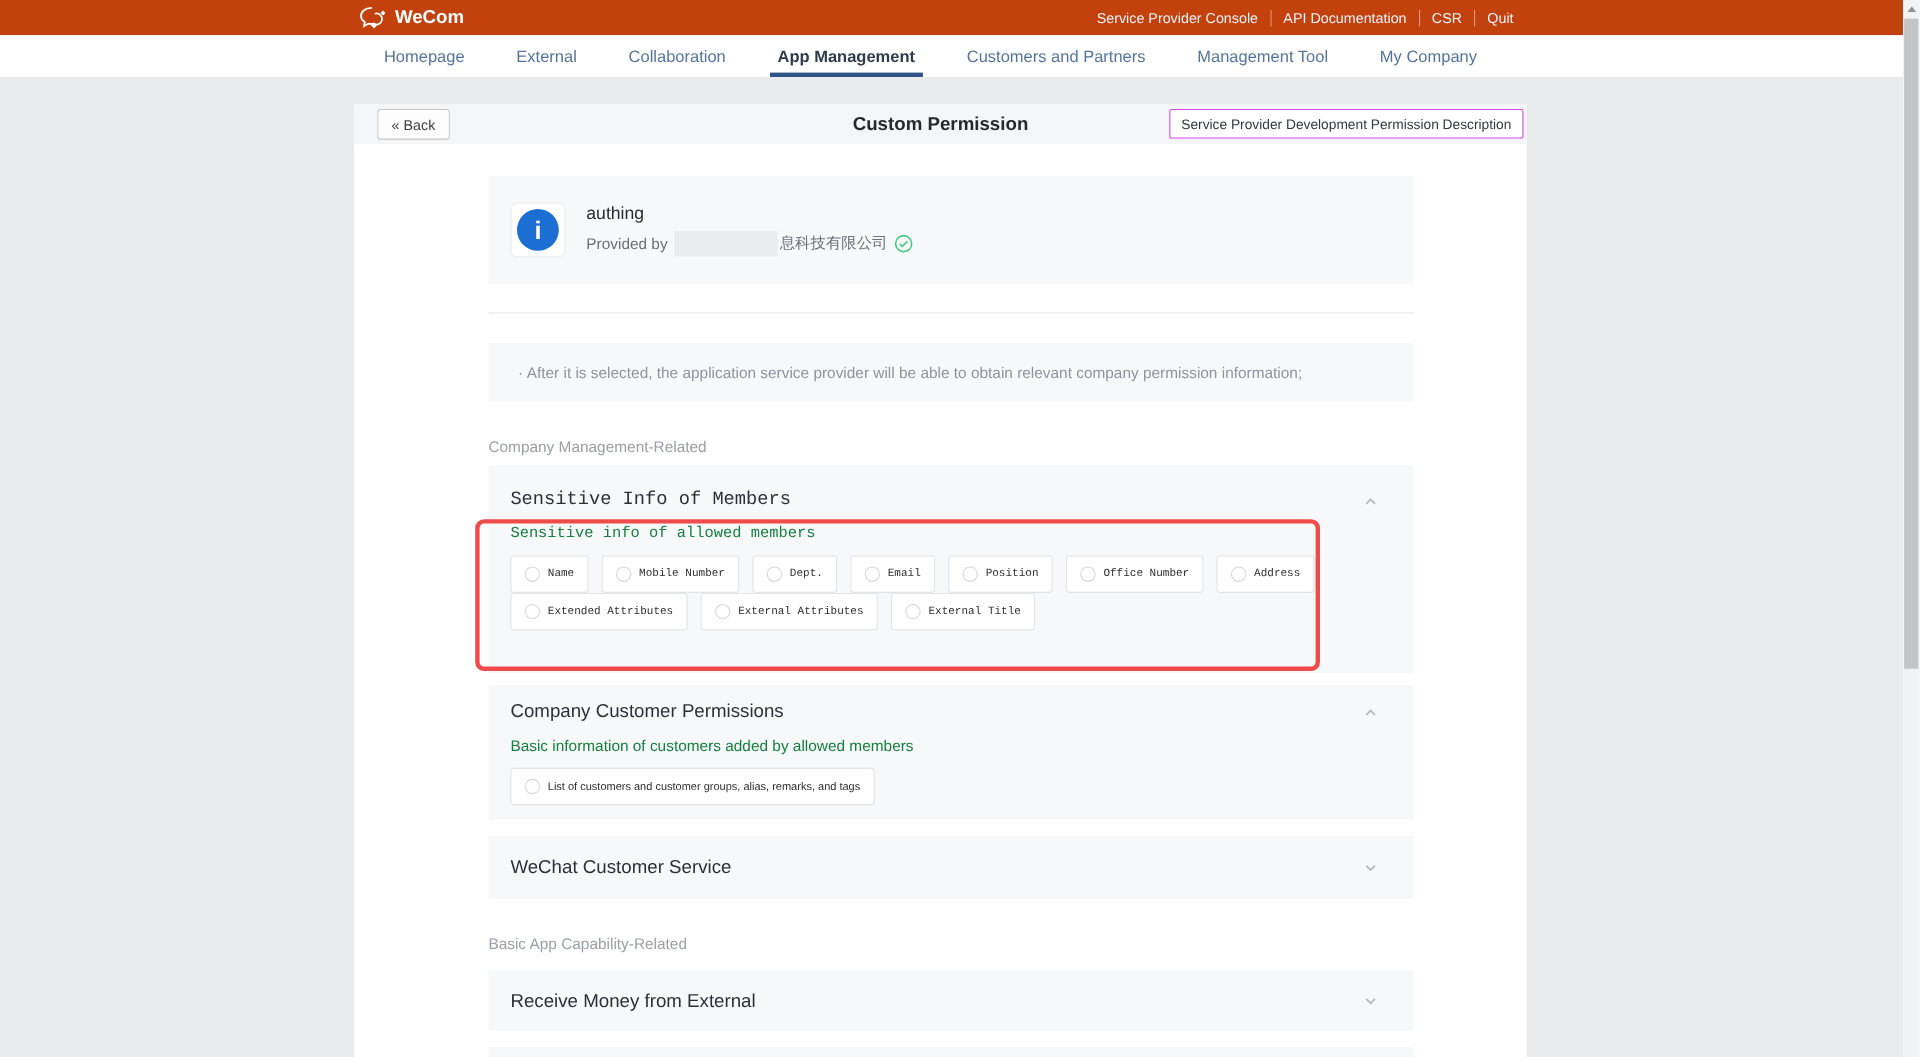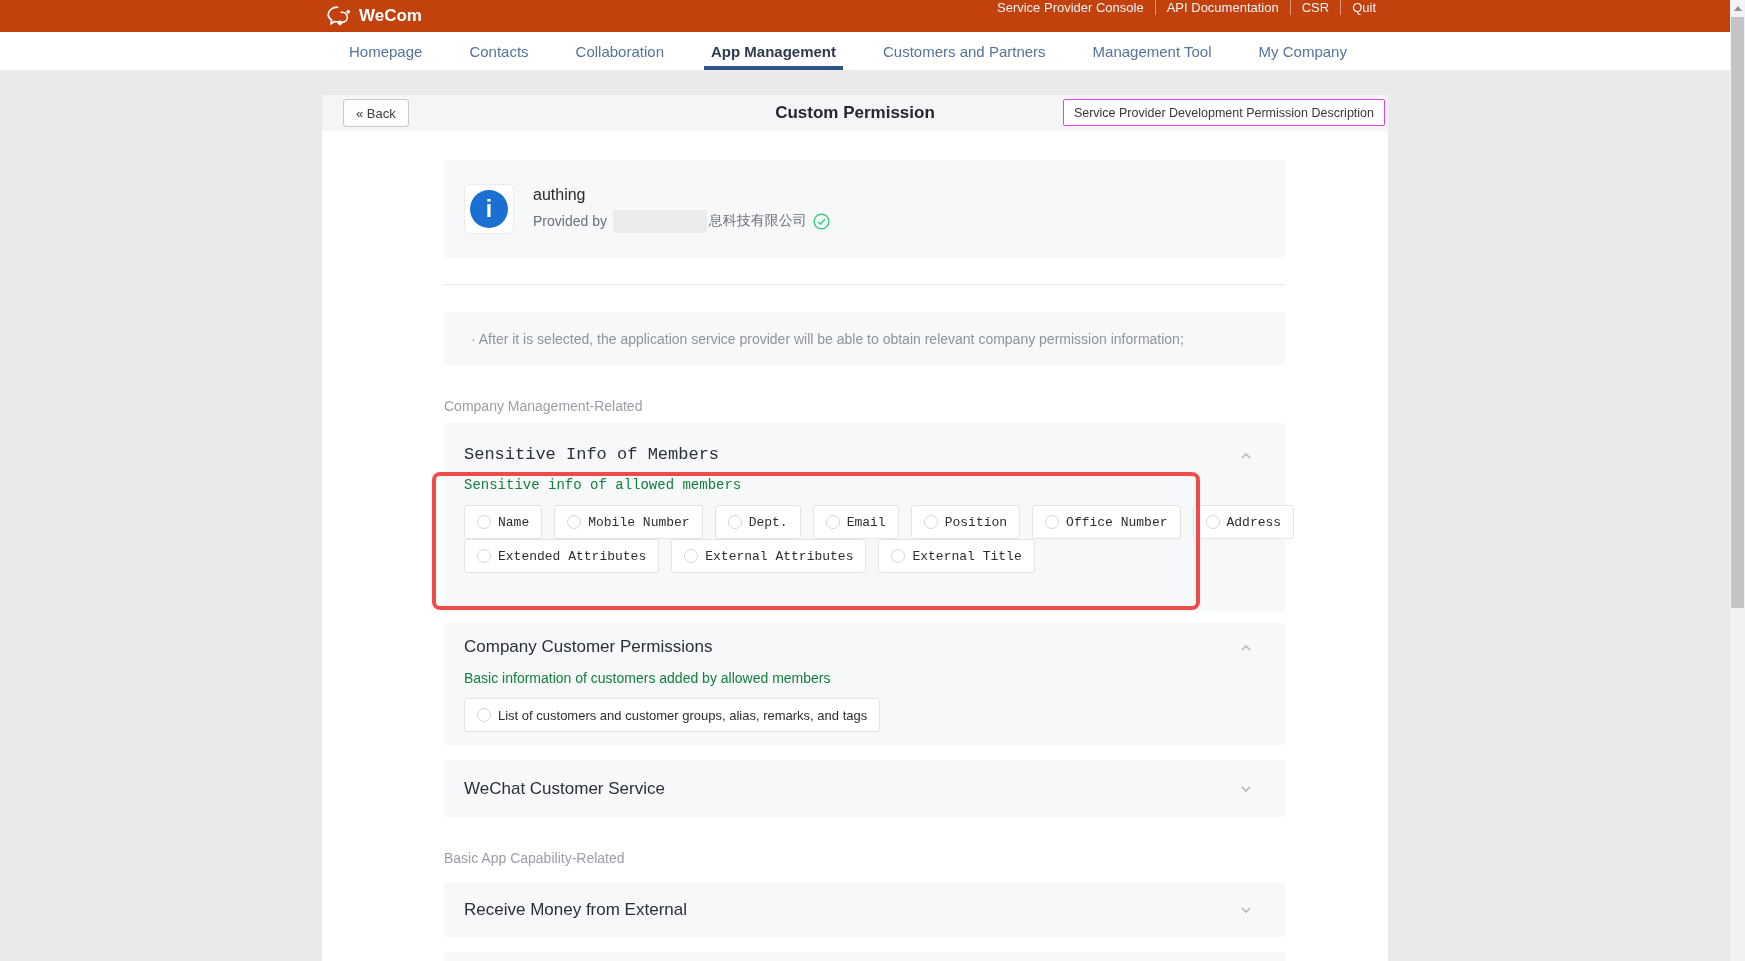--- a/index.html
+++ b/index.html
@@ -3,21 +3,21 @@
 <meta charset="utf-8">
 <style>
   * { margin:0; padding:0; box-sizing:border-box; }
   body { font-family:"Liberation Sans", sans-serif; }
   .screen { position:relative; width:1745px; height:961px; background:#e9eaec; overflow:hidden; }
 
   
   .topbar { position:absolute; left:0; top:0; width:1730px; height:32px; background:#c2410c; }
   .brand { position:absolute; left:327px; top:0; height:32px; display:flex; align-items:center; gap:8px;
            color:#fff; font-size:17px; font-weight:bold; cursor:pointer; }
-  .top-links { position:absolute; right:343px; top:0; height:32px; display:flex; align-items:flex-start;
+  .top-links { position:absolute; right:343px; top:0; height:32px; display:flex; align-items:center;
                font-size:13px; color:#eef3f9; }
   .top-link { padding:0 11px; cursor:pointer; white-space:nowrap; }
   .top-link + .top-link { border-left:1px solid rgba(255,255,255,.45); }
 
   
   .navbar { position:absolute; left:0; top:32px; width:1730px; height:38px; background:#fff;
             box-shadow:0 1px 3px rgba(0,0,0,.10); }
   .nav-tabs { position:absolute; left:349px; top:0; height:38px; display:flex; gap:47px; }
   .nav-tab { position:relative; height:38px; display:flex; align-items:center;
              font-size:15px; color:#54749e; cursor:pointer; white-space:nowrap; }
@@ -73,21 +73,21 @@
   .panel-collapsed { display:flex; align-items:center; padding:0 20px; }
   .panel-collapsed .chevron-btn { top:50%; transform:translateY(-50%); }
   .panel-wechat { margin-top:15px; height:57px; }
   .panel-money  { margin-top:16px; height:55px; }
   .panel-sliver { margin-top:15px; height:20px; background:#f7f8fa; }
 
   .chip-row { display:flex; gap:12px; }
   .row-a { margin-top:12px; }
   .row-b { }
   .chip { height:31px; background:#fff; border:1px solid #e3e4e6; border-radius:3px;
-          display:flex; align-items:center; padding:16px 12px; font-size:13px; color:#2e2e2e;
+          display:flex; align-items:center; padding:16px 12px; font-size:10px; color:#2e2e2e;
           cursor:pointer; white-space:nowrap; }
   .circle { width:14px; height:14px; border:1px solid #d5d7da; border-radius:50%; background:#fff;
             margin-right:7px; flex:none; }
 
   
   .red-box { position:absolute; left:432px; top:472px; width:768px; height:138px;
              border:4px solid #f04b4b; border-radius:8px; pointer-events:none; z-index:5; }
 
   
   .scrollbar { position:absolute; right:0; top:0; width:15px; height:961px; background:#f1f2f3; }
@@ -118,21 +118,21 @@
       <span class="top-link">Service Provider Console</span>
       <span class="top-link">API Documentation</span>
       <span class="top-link">CSR</span>
       <span class="top-link">Quit</span>
     </div>
   </div>
 
   <div class="navbar">
     <div class="nav-tabs">
       <div class="nav-tab">Homepage</div>
-      <div class="nav-tab">Contacts</div>
+      <div class="nav-tab">External</div>
       <div class="nav-tab">Collaboration</div>
       <div class="nav-tab active">App Management</div>
       <div class="nav-tab">Customers and Partners</div>
       <div class="nav-tab">Management Tool</div>
       <div class="nav-tab">My Company</div>
     </div>
   </div>
 
   <div class="page">
     <div class="card">

